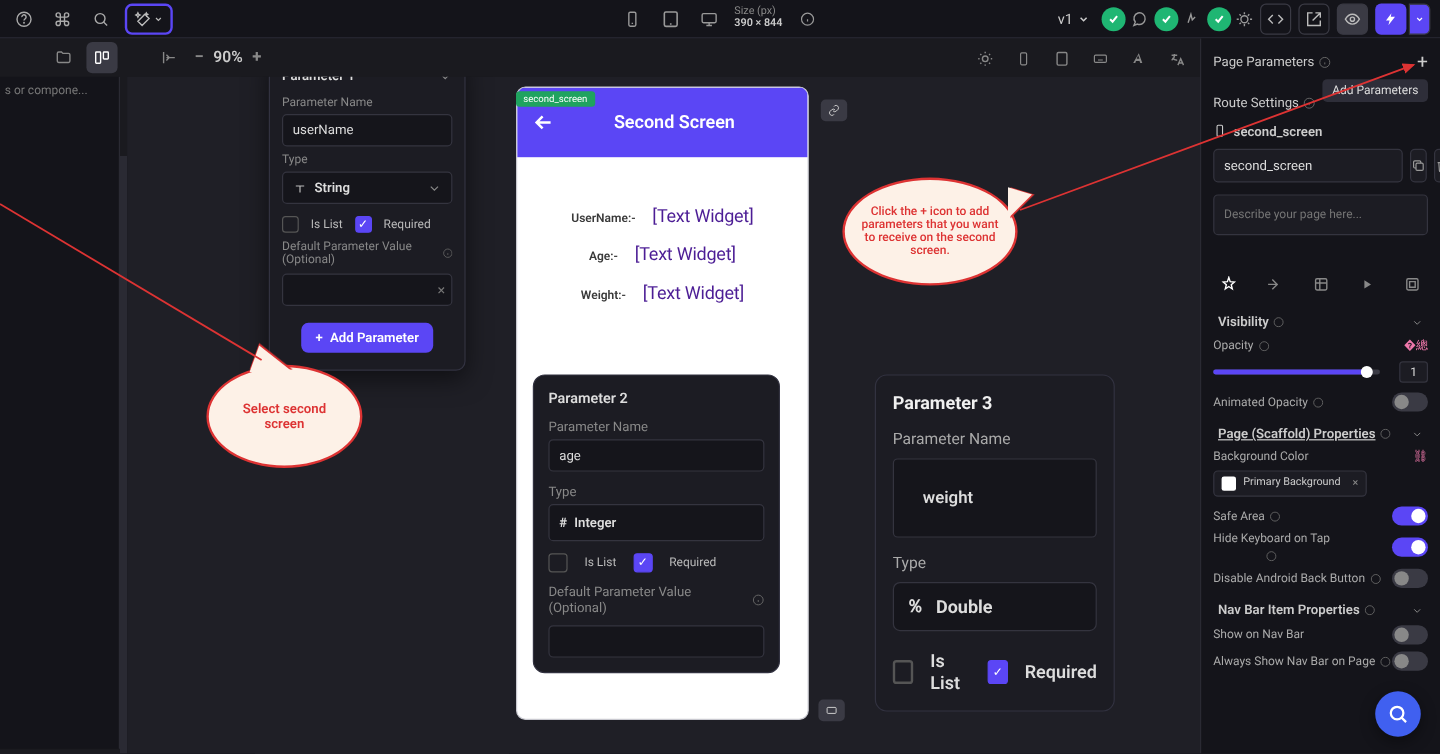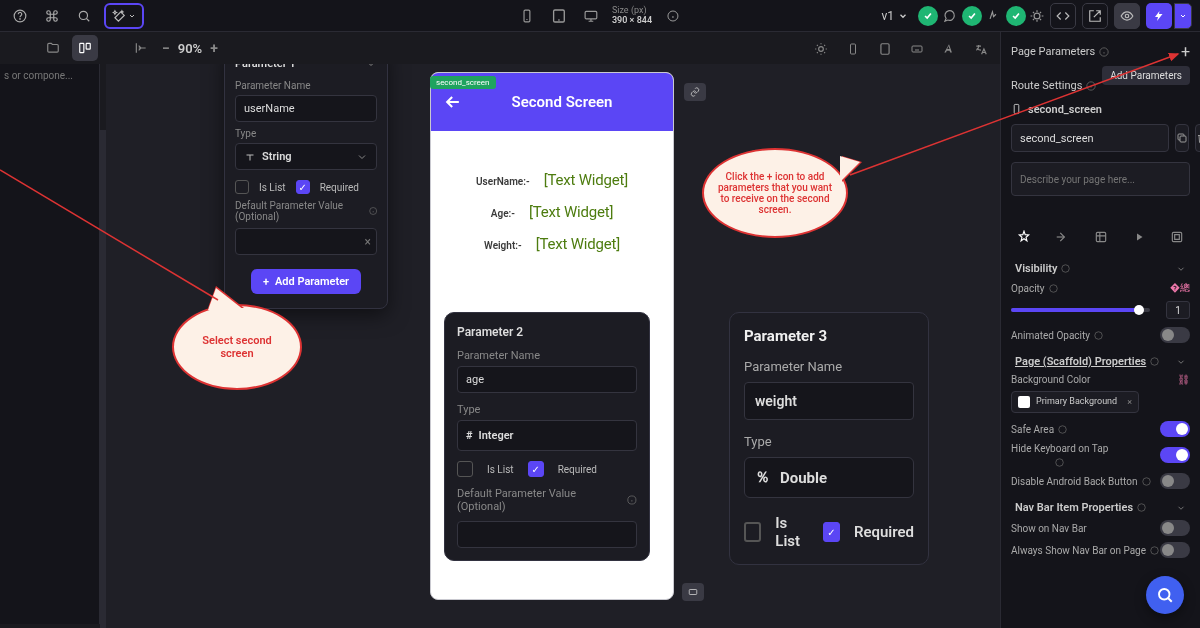--- a/index.html
+++ b/index.html
@@ -58,36 +58,36 @@
 
   
   .device { position: absolute; left: 324px; top: 8px; width: 244px; height: 528px; background: #fff; border: 1px solid #c9c9d0; border-radius: 8px; overflow: hidden; }
   .dv-tag { position: absolute; left: 324px; top: 12px; background: #1fa35f; color: #fff; font-size: 8px; padding: 2px 6px; border-radius: 3px; z-index:3; }
   .dv-header { background: #5b46f5; height: 58px; display: flex; align-items: center; padding: 0 12px; gap: 20px; }
   .dv-back { color: #fff; font-size: 18px; cursor: pointer; }
   .dv-title { color: #fff; font-size: 15px; font-weight: 600; flex: 1; text-align: center; transform: translateX(-10px); }
   .dv-body { padding: 40px 20px; color: #3a3a3a; font-size: 14px; }
   .dv-line { display: flex; align-items: baseline; justify-content: center; gap: 4px; margin-bottom: 14px; }
   .dv-line .k { font-size: 10px; font-weight: 600; }
-  .dv-line .v { font-size: 15px; color: #4d7c0f; letter-spacing: -0.2px; padding-left: 10px;}
+  .dv-line .v { font-size: 15px; color: #4c1d95; letter-spacing: -0.2px; padding-left: 10px;}
   .link-badge { position:absolute; left: 578px; top: 19px; width:22px; height:18px; background:#3a3a44; border-radius:4px; display:flex; align-items:center; justify-content:center; color:#ccc; font-size:10px;}
 
   
   .param2 { position: absolute; left: 338px; top: 248px; width: 206px; background: #1c1c23; border: 1px solid #323240; border-radius: 10px; padding: 12px; color:#ddd; z-index:4;}
   .param2 .phead { font-size: 12px; }
   .param2 .plabel { font-size: 11px; }
   .param2 .pselect { padding: 8px;}
   .param2 .prow { gap: 14px; }
   .param2 .pcheck { width: 16px; height:16px;}
 
   
   .param3 { position: absolute; left: 623px; top: 248px; width: 200px; background: #1c1c23; border: 1px solid #323240; border-radius: 10px; padding: 14px; color: #ddd; }
   .param3 .phead { font-size: 15px; font-weight: 700; color: #f0f0f0; margin-bottom: 14px; }
   .param3 .plabel2 { font-size: 13px; color: #aaa; margin-bottom: 8px; }
-  .param3 .pinput { font-size: 14px; padding: 10px; font-weight: 600;}
+  .param3 .pinput { font-size: 14px; padding: 24px; font-weight: 600;}
   .param3 .tsel { display:flex; align-items:center; gap:10px; background:#15151b; border:1px solid #34343f; border-radius:6px; padding:10px; font-size:15px; font-weight:700; margin-top:6px;}
   .param3 .prow { margin-top: 16px; gap: 14px;}
   .param3 .pcheck { width: 20px; height: 20px;}
   .param3 .pcheck-lbl2 { font-size: 15px; font-weight: 600; color:#ddd;}
 
   
   .callout { position: absolute; background: #fdf1e7; border: 2px solid #d33; border-radius: 50%; padding: 24px 16px; color: #d33; font-size: 11px; font-weight: 600; text-align: center; }
   .callout.c1 { left: 66px; top: 240px; width: 130px; height: 86px; display:flex; align-items:center; justify-content:center;}
   .callout .tail1 { position: absolute; top: -18px; left: 34px; width: 0; height: 0; border-left: 8px solid transparent; border-right: 28px solid transparent; border-bottom: 22px solid #fdf1e7; filter: drop-shadow(0 -2px 0 #d33);}
   .callout.c2 { left: 596px; top: 84px; width: 146px; height: 90px; padding: 12px 10px; display:flex; align-items:center; justify-content:center; font-size:10px; font-weight:500;}

